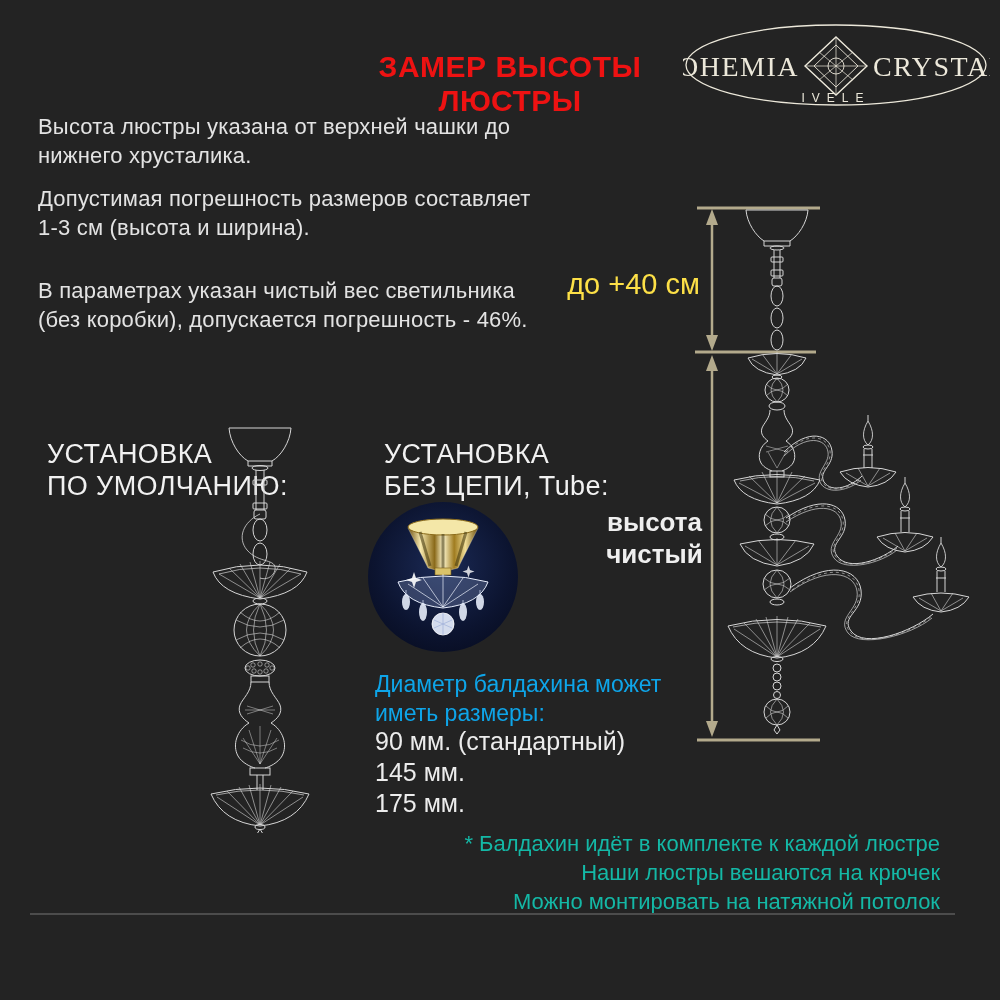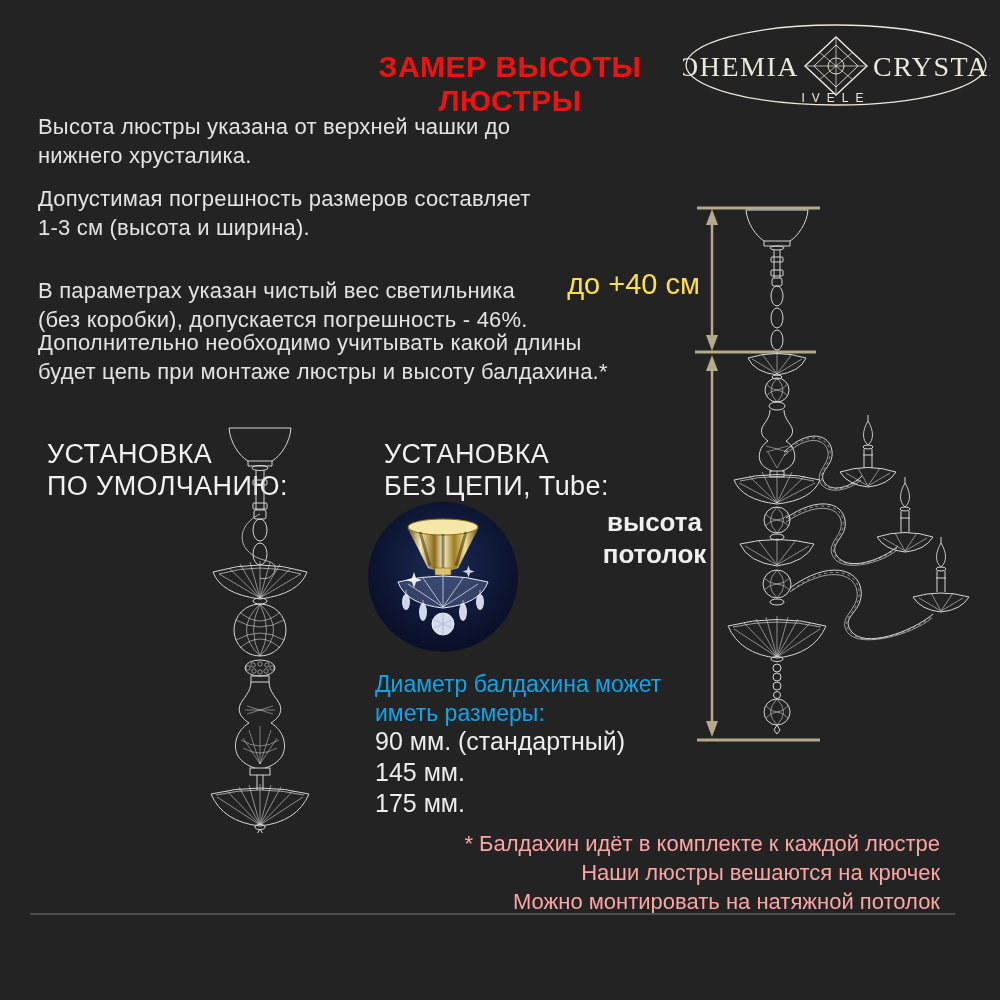--- a/index.html
+++ b/index.html
@@ -11,21 +11,21 @@
   .para{left:38px;width:620px;font-size:22px;line-height:29px;letter-spacing:.2px;color:#e3e3e3;}
   .p1{top:112px;} .p2{top:184px;} .p3{top:256px;margin-top:20px;} .p4{top:328px;}
   .allowance{left:500px;top:268px;width:200px;text-align:right;font-size:29px;color:#fde047;}
   .sec-head{font-size:27px;line-height:32px;letter-spacing:.4px;color:#f1f1f1;margin-left:9px;}
   .sh-left{left:38px;top:438px;width:300px;}
   .sh-mid{left:375px;top:438px;width:300px;}
   .height-label{left:572px;top:506px;width:165px;text-align:center;font-size:26px;line-height:32px;
                 font-weight:700;color:#efefef;}
   .diam-intro{left:375px;top:670px;width:320px;font-size:23px;line-height:29px;color:#0ea5e9;}
   .diam-opts{left:375px;top:726px;width:320px;font-size:25px;line-height:31px;color:#ececec;}
-  .footnotes{right:60px;top:829px;width:560px;text-align:right;font-size:22px;line-height:29px;color:#fca5a5;}
+  .footnotes{right:60px;top:829px;width:560px;text-align:right;font-size:22px;line-height:29px;color:#14b8a6;}
   .divider{left:30px;top:913px;width:925px;height:2px;background:#4c4c4c;}
   svg{display:block;}
   .lineart{stroke:#d6d6d6;fill:none;stroke-width:1;}
 </style>
 </head>
 <body>
 
 <div id="canvas">
 
   <div class="abs title">ЗАМЕР ВЫСОТЫ ЛЮСТРЫ</div>
@@ -53,30 +53,26 @@
     <div>нижнего хрусталика.</div>
   </div>
   <div class="abs para p2">
     <div>Допустимая погрешность размеров составляет</div>
     <div>1-3 см (высота и ширина).</div>
   </div>
   <div class="abs para p3">
     <div>В параметрах указан чистый вес светильника</div>
     <div>(без коробки), допускается погрешность - 46%.</div>
   </div>
-  <div class="abs para p4">
-    <div>Дополнительно необходимо учитывать какой длины</div>
-    <div>будет цепь при монтаже люстры и высоту балдахина.*</div>
-  </div>
 
   <div class="abs allowance">до +40 см</div>
 
   <div class="abs height-label">
     <div>высота</div>
-    <div>потолок</div>
+    <div>чистый</div>
   </div>
 
   <div class="abs sec-head sh-left">
     <div>УСТАНОВКА</div>
     <div>ПО УМОЛЧАНИЮ:</div>
   </div>
   <div class="abs sec-head sh-mid">
     <div>УСТАНОВКА</div>
     <div>БЕЗ ЦЕПИ, Tube:</div>
   </div>

